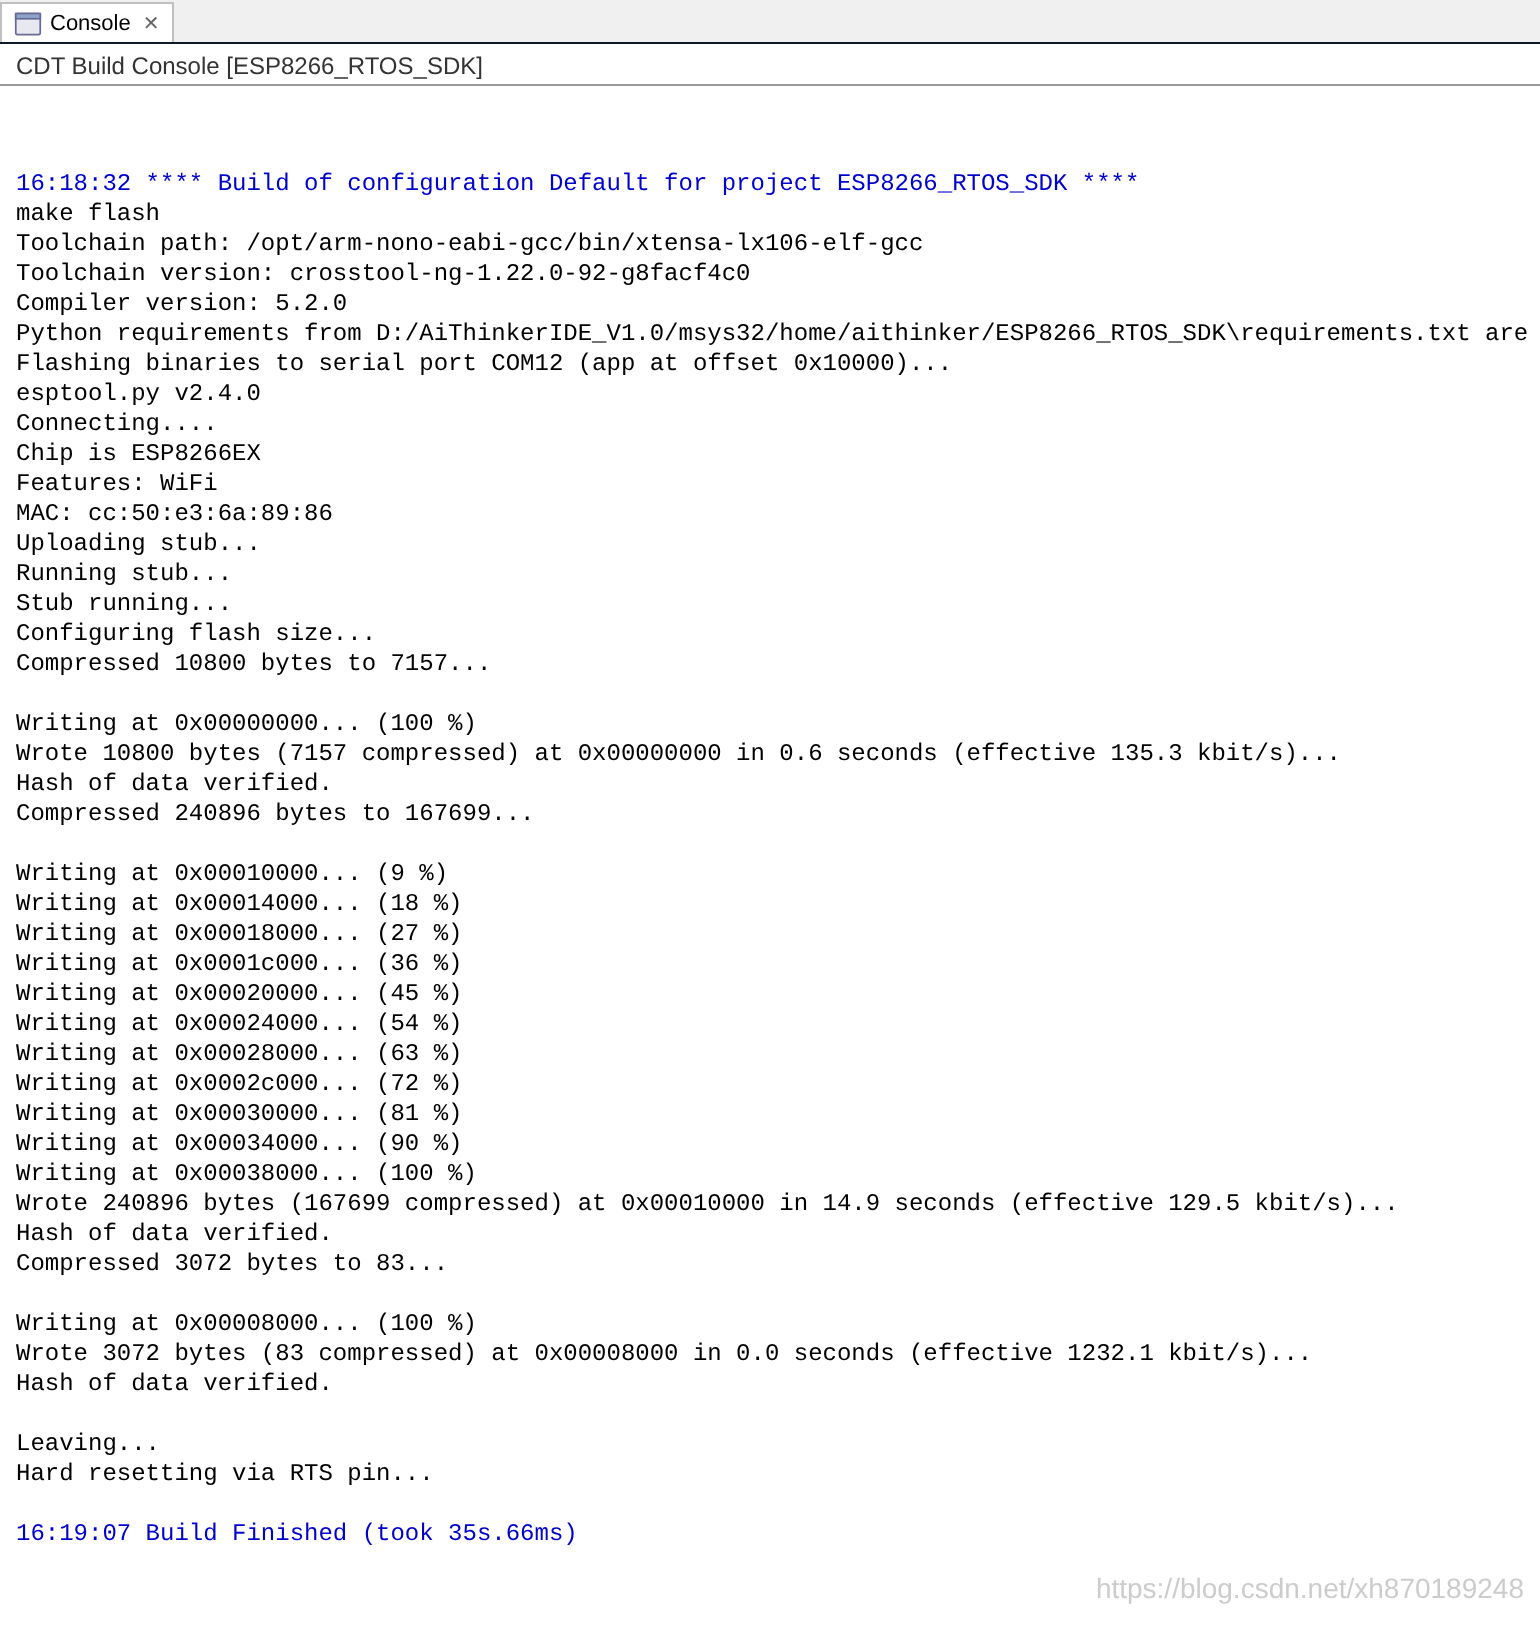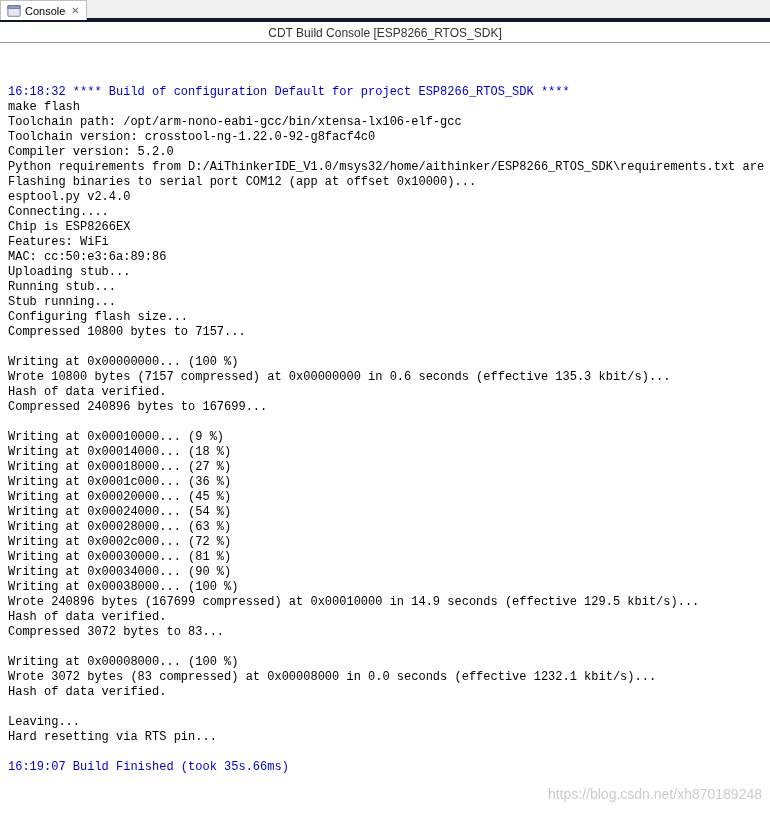--- a/index.html
+++ b/index.html
@@ -11,22 +11,23 @@
       font-family: "Segoe UI", Tahoma, sans-serif;
       font-size: 12px;
       background: #ffffff;
       width: 770px;
       height: 814px;
       overflow: hidden;
     }
     .tab-bar {
       display: flex;
       background: #f0f0f0;
-      border-bottom: 4px solid #0f172a;
+      border-bottom: 1px solid #0f172a;
       height: 22px;
+      align-items: flex-end;
     }
     .tab {
       display: flex;
       align-items: center;
       gap: 4px;
       background: #ffffff;
       border: 1px solid #c0c0c0;
       border-bottom: none;
       padding: 2px 6px;
       font-size: 11px;
@@ -41,21 +42,20 @@
       color: #666;
       font-size: 10px;
       margin-left: 2px;
       cursor: pointer;
     }
     .subtitle {
       padding: 4px 8px 2px 8px;
       font-size: 12px;
       color: #333;
       border-bottom: 1px solid #999;
-      text-align: center;
     }
     .console-body {
       font-family: Liberation Mono, monospace;
       font-size: 12px;
       line-height: 15px;
       padding: 2px 8px;
       white-space: pre;
       color: #000;
       overflow: auto;
       height: calc(814px - 42px);

